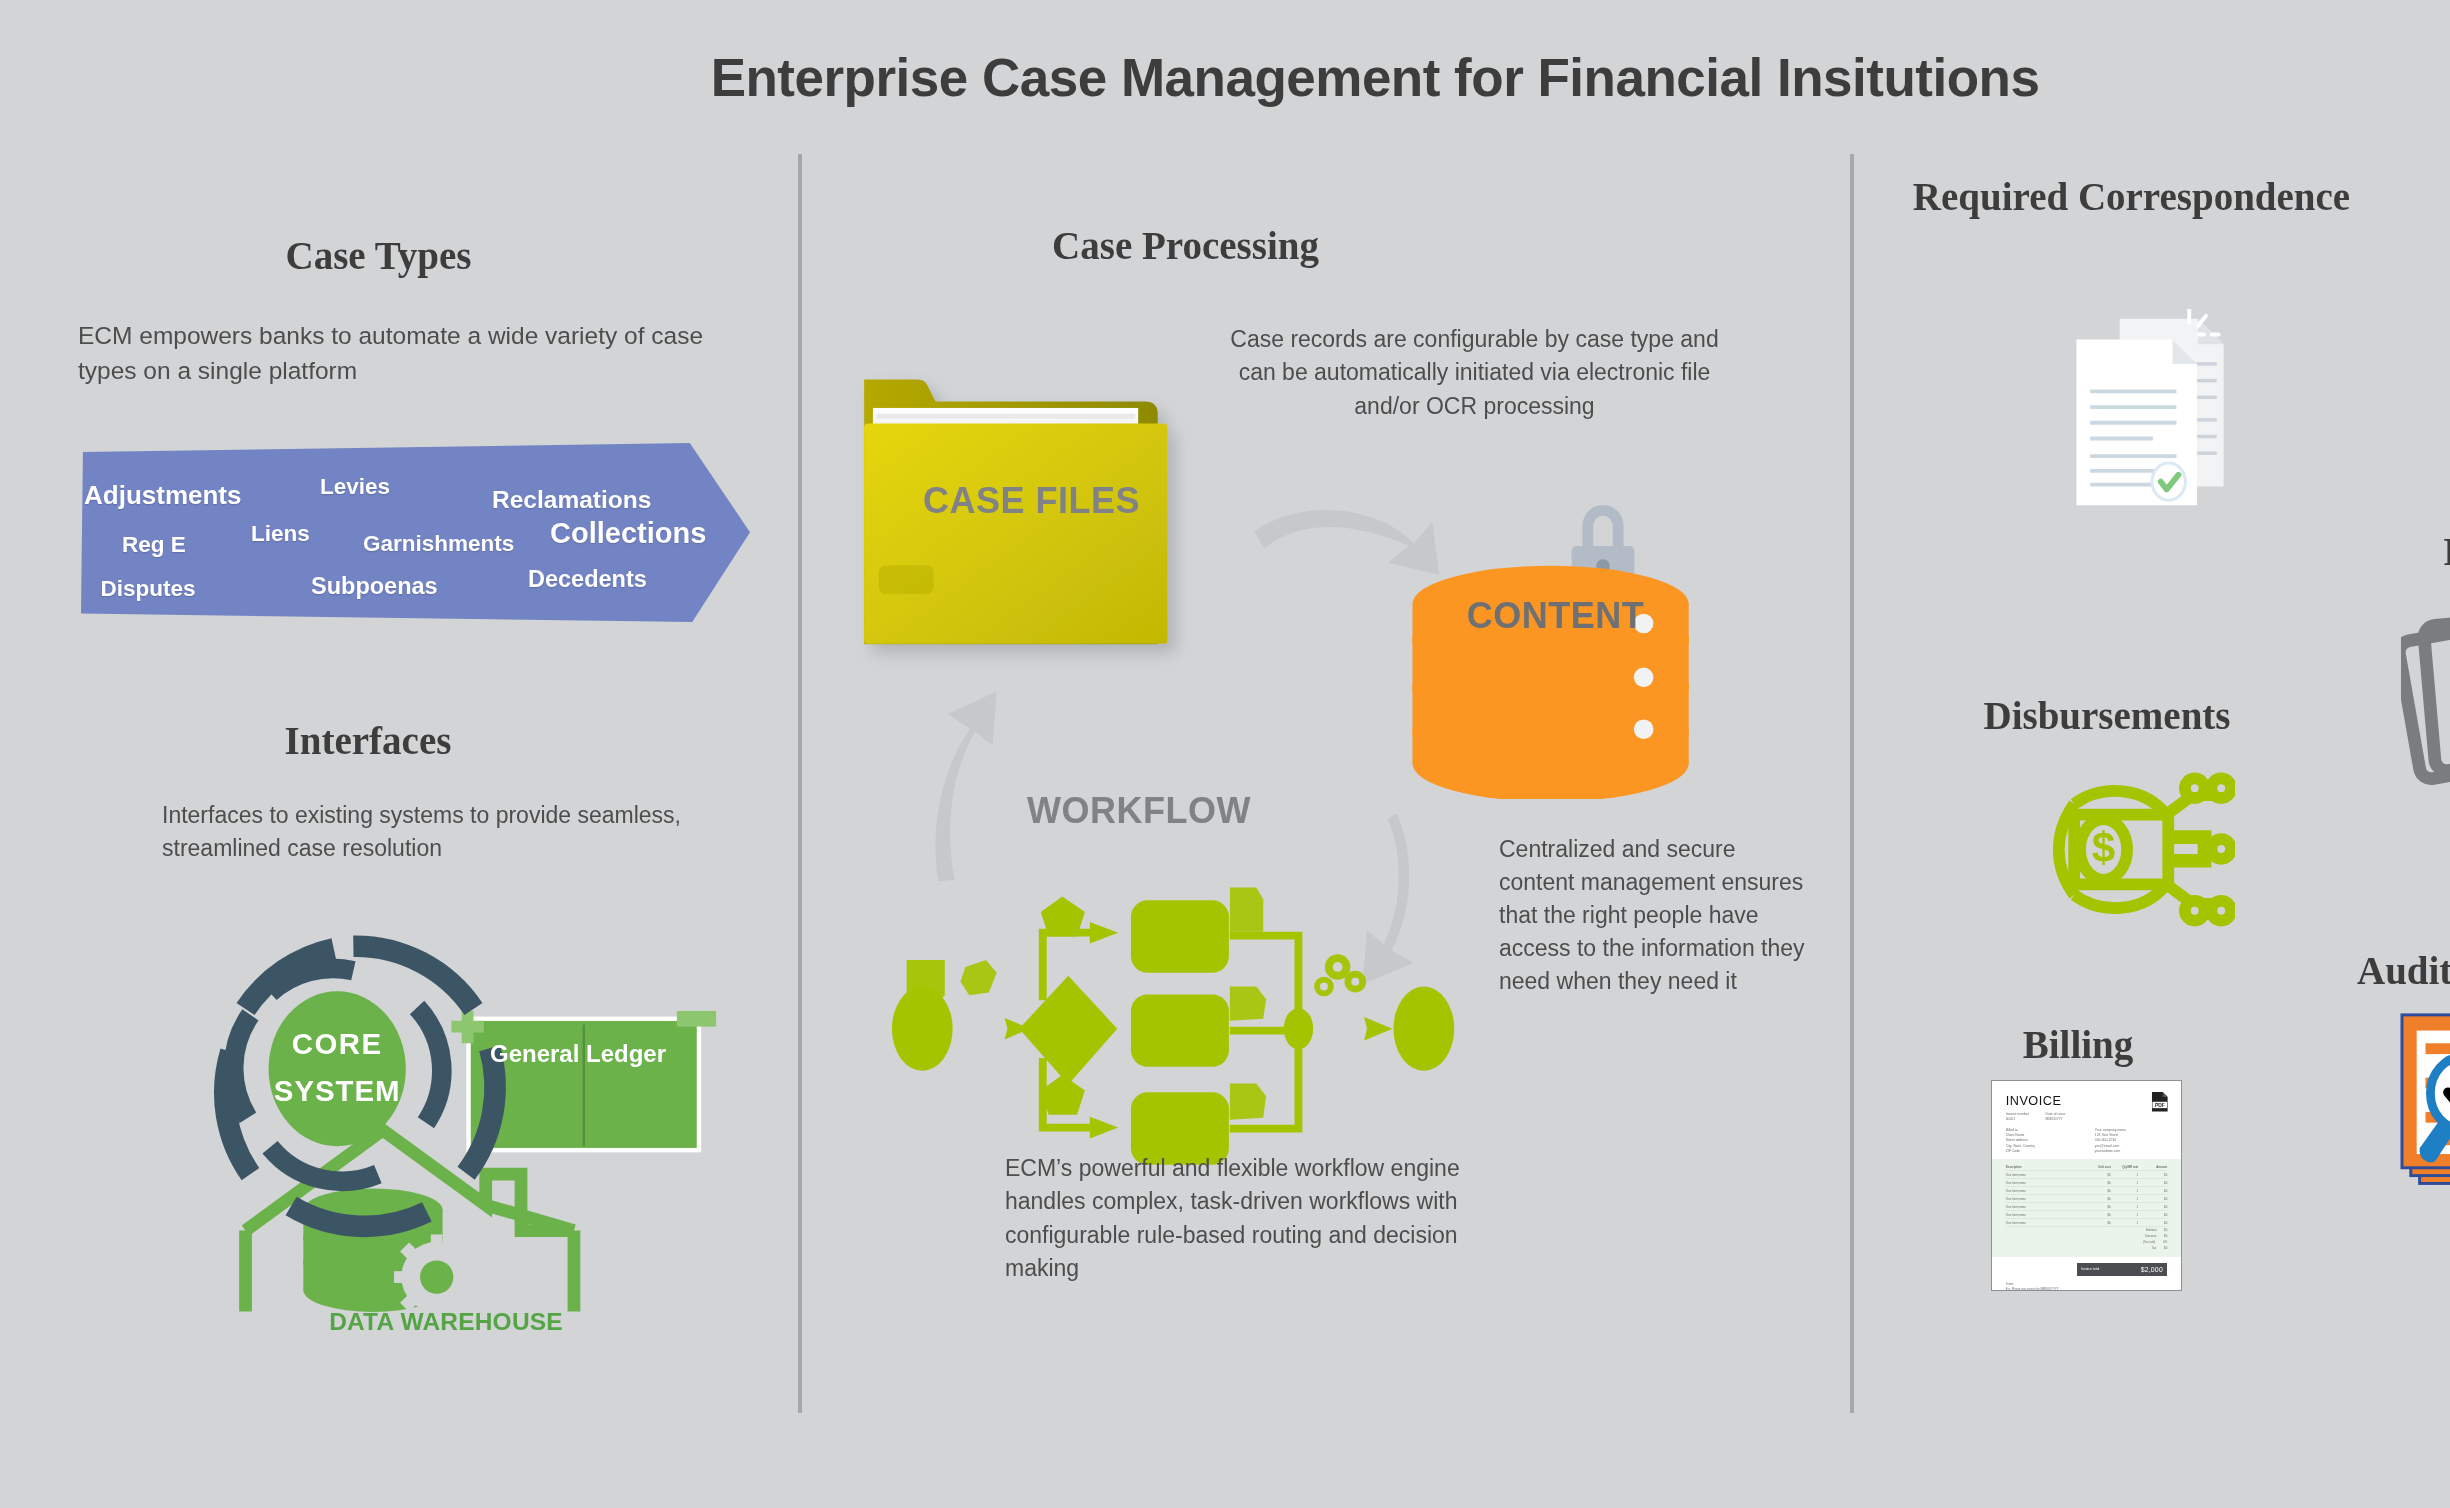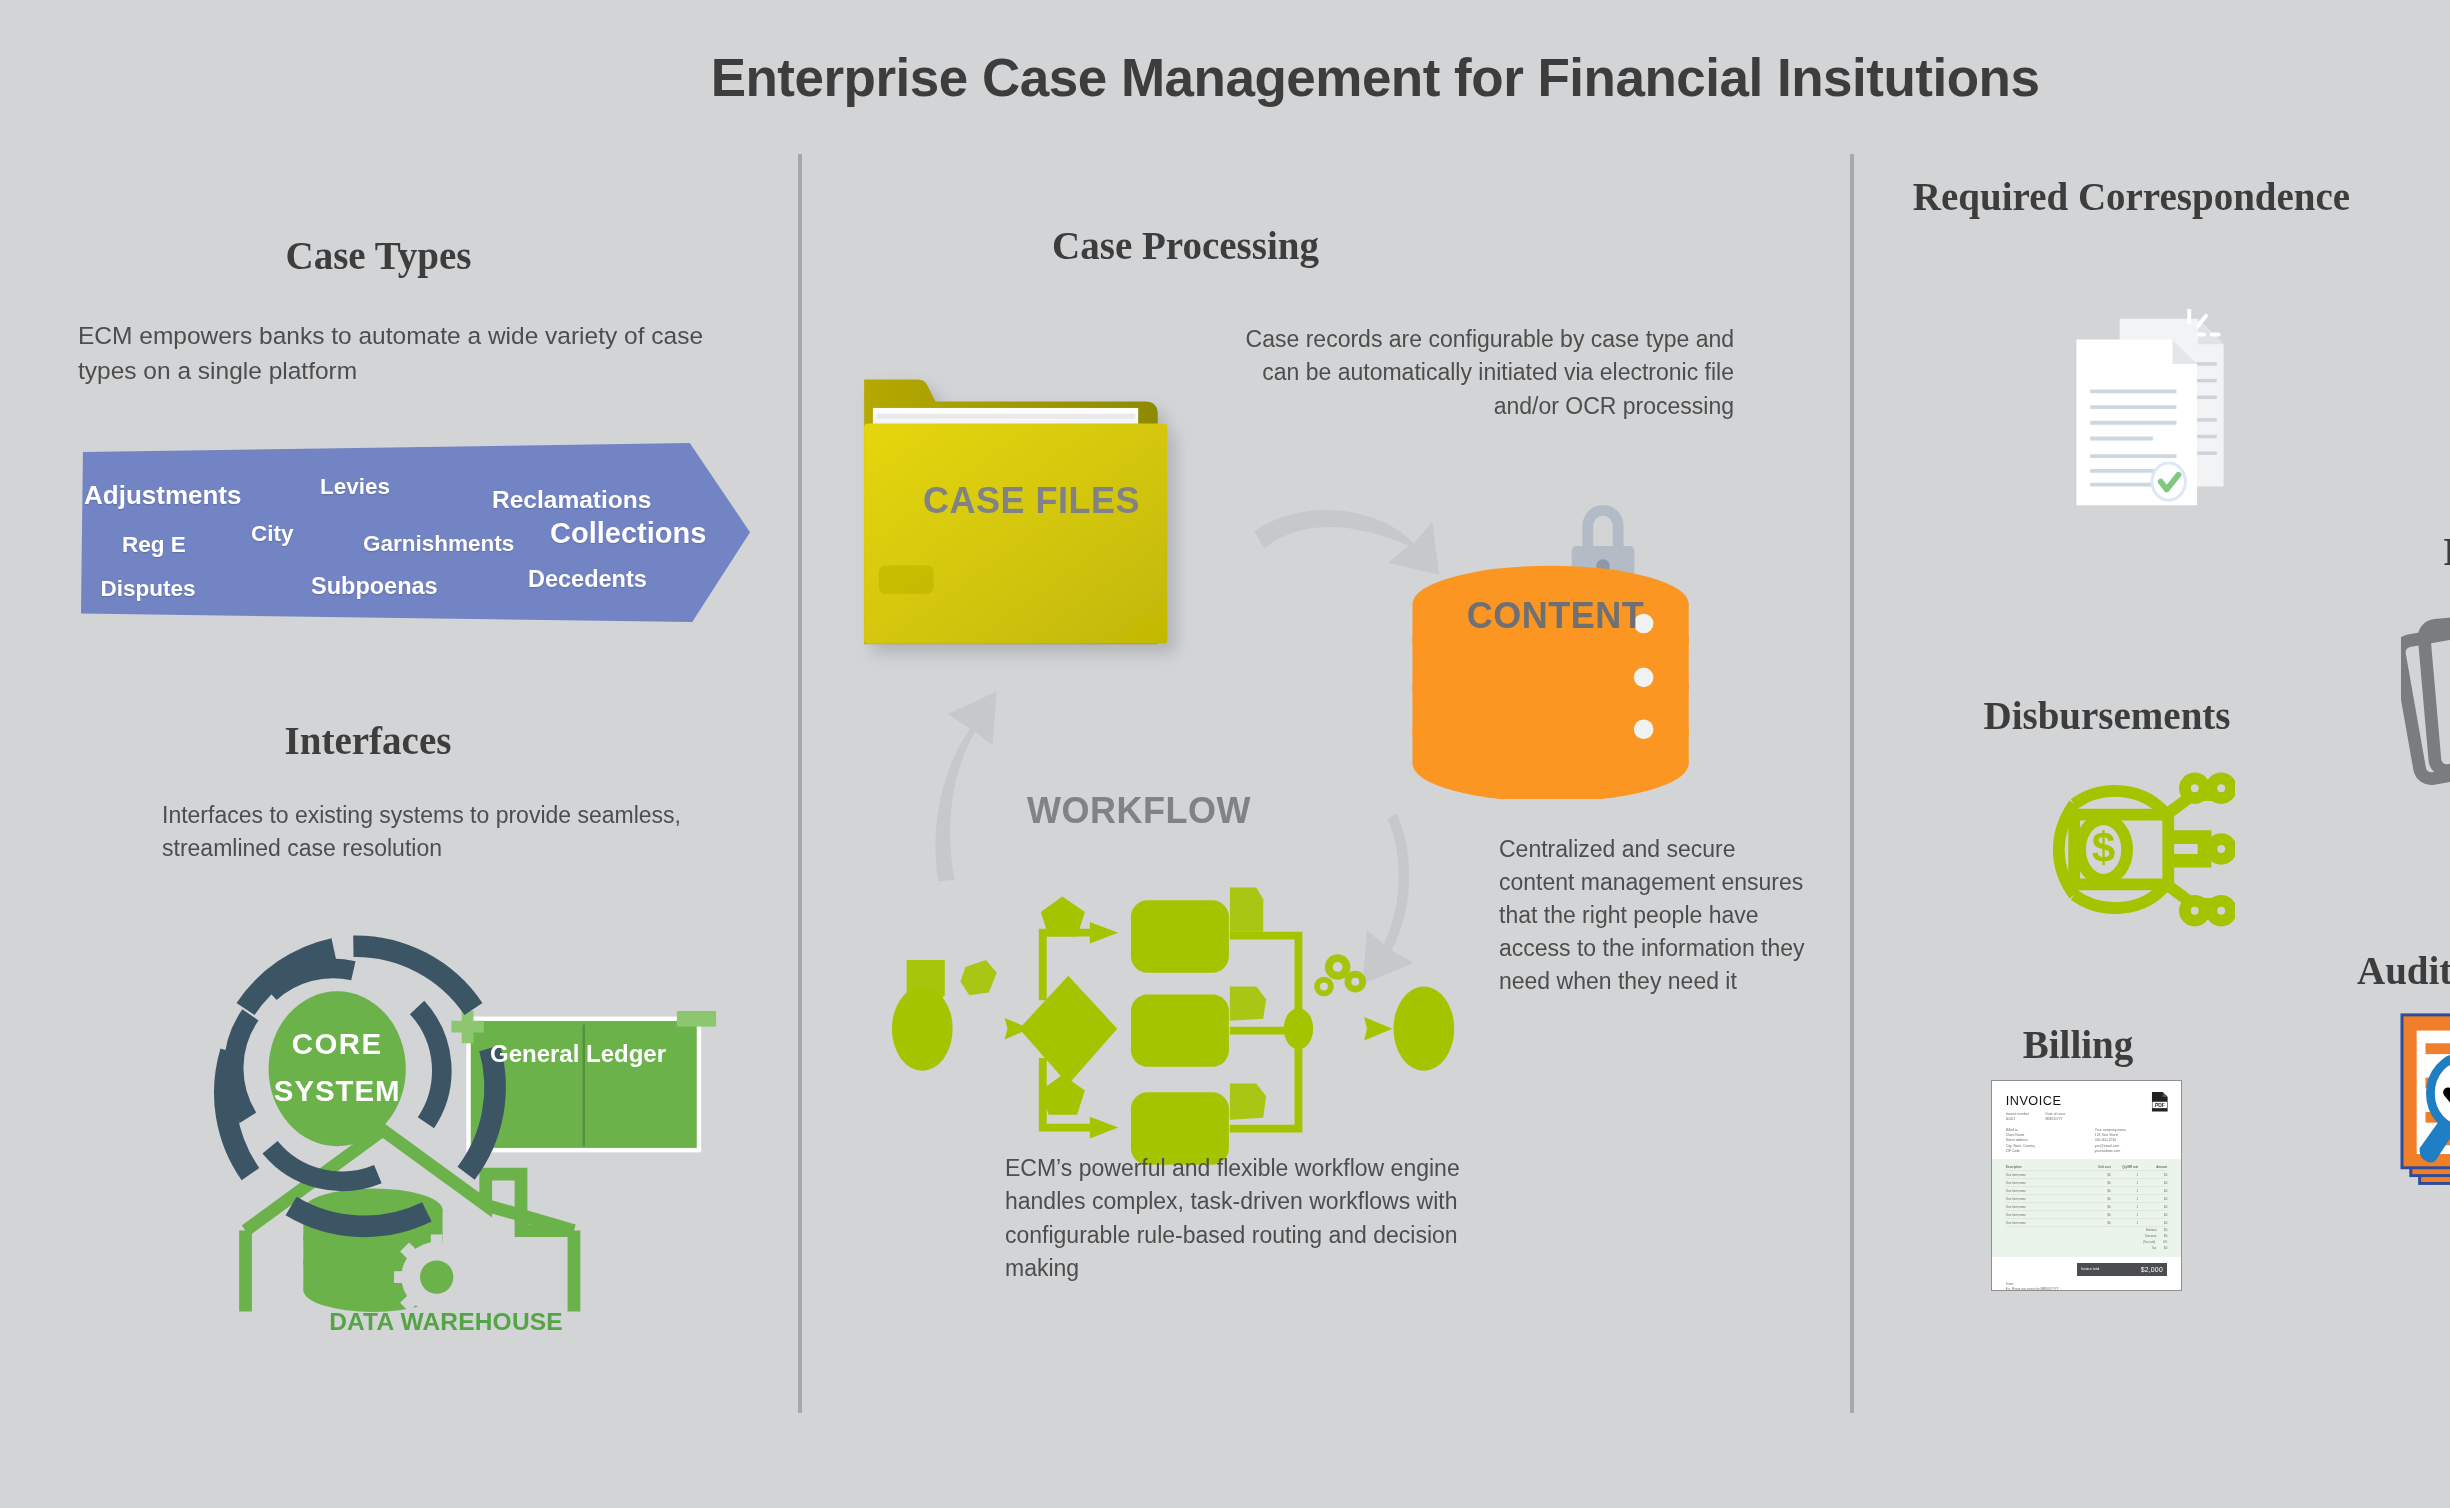--- a/index.html
+++ b/index.html
@@ -52,21 +52,21 @@
     position:absolute;left:470px;top:1039px;width:216px;text-align:center;
     color:#fff;font-weight:bold;font-size:24px;line-height:1.25;
   }
   #dw-label{
     position:absolute;left:294px;top:1308px;width:304px;text-align:center;
     color:#55a546;font-weight:bold;font-size:24.5px;letter-spacing:0.2px;
   }
 
   
   #case-processing-heading{left:921px;top:223px;width:529px;}
-  #case-records-desc{left:1215px;top:323px;width:519px;text-align:right;font-size:23px;line-height:1.45;}
+  #case-records-desc{left:1215px;top:323px;width:519px;text-align:center;font-size:23px;line-height:1.45;}
 
   #case-files-folder{left:855px;top:360px;width:353px;height:323px;}
   #case-files-label{
     position:absolute;left:855px;top:480px;width:353px;text-align:center;
     color:#808285;font-weight:bold;font-size:36px;letter-spacing:0.5px;
   }
 
   #content-cylinder{left:1389px;top:495px;width:333px;height:304px;}
   #content-label{
     position:absolute;left:1389px;top:595px;width:333px;text-align:center;
@@ -132,21 +132,21 @@
 <div class="abs body-text" id="case-types-desc">ECM empowers banks to automate a wide variety of case types on a single platform</div>
 
 <div class="abs" id="case-type-chevron">
   <svg width="671" height="179" viewBox="0 0 1370 365">
     <polygon points="6,18 1245,0 1368,182 1250,365 2,348" fill="#7384c4"></polygon>
   </svg>
   <span class="chev-label" style="left:4px;top:37px;font-size:26px;">Adjustments</span>
   <span class="chev-label" style="left:240px;top:31px;font-size:22.5px;">Levies</span>
   <span class="chev-label" style="left:412px;top:14.7px;font-size:24.5px;margin-top:28px;">Reclamations</span>
   <span class="chev-label" style="left:42px;top:89px;font-size:22.5px;">Reg E</span>
-  <span class="chev-label" style="left:171px;top:78px;font-size:22.5px;">City</span>
+  <span class="chev-label" style="left:171px;top:78px;font-size:22.5px;">Liens</span>
   <span class="chev-label" style="left:283px;top:88px;font-size:22.5px;">Garnishments</span>
   <span class="chev-label" style="left:470px;top:74px;font-size:29px;">Collections</span>
   <span class="chev-label" style="left:20.6px;top:133px;font-size:22.5px;">Disputes</span>
   <span class="chev-label" style="left:231px;top:130px;font-size:23.5px;">Subpoenas</span>
   <span class="chev-label" style="left:448px;top:123px;font-size:23.5px;">Decedents</span>
 </div>
 
 <div class="abs col-heading" id="interfaces-heading">Interfaces</div>
 <div class="abs body-text" id="interfaces-desc">Interfaces to existing systems to provide seamless, streamlined case resolution</div>
 

